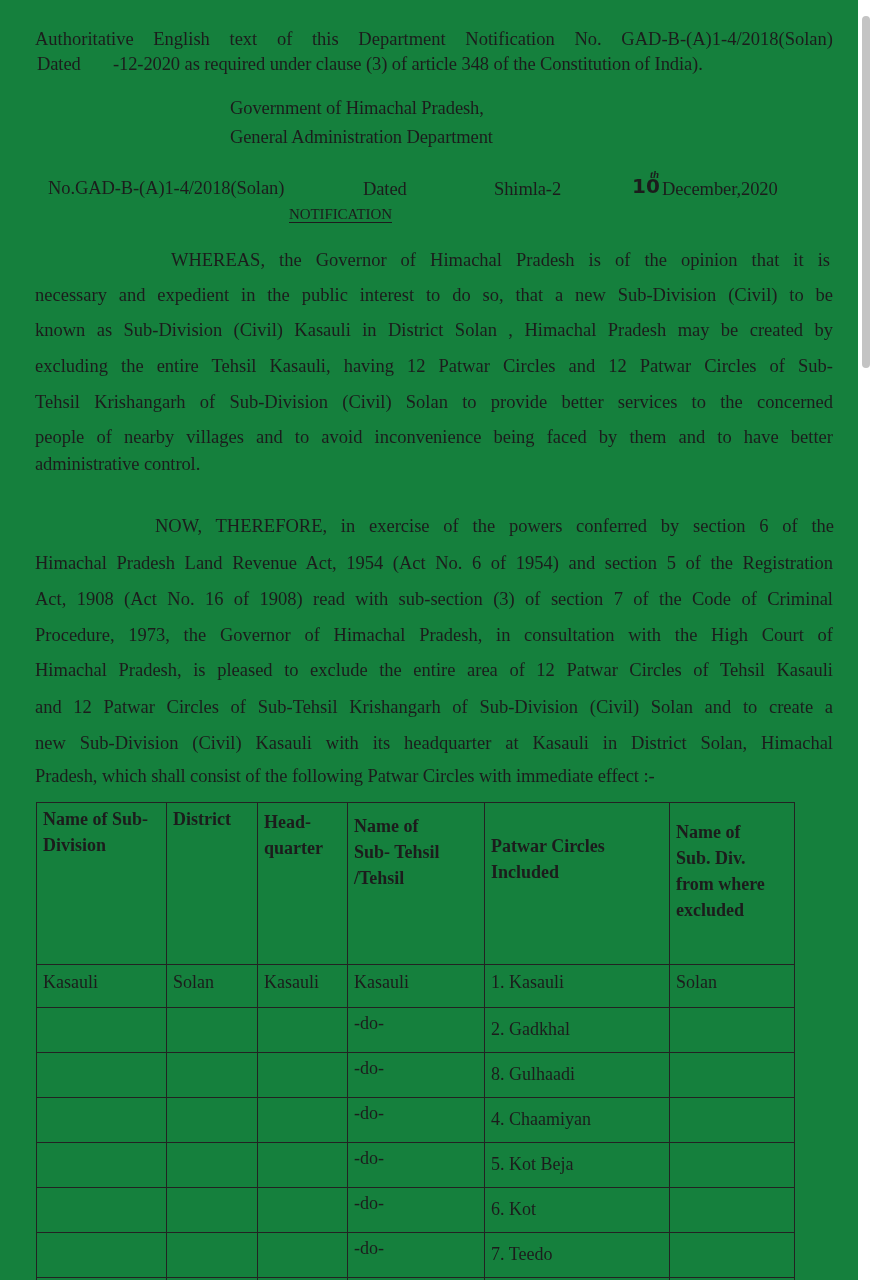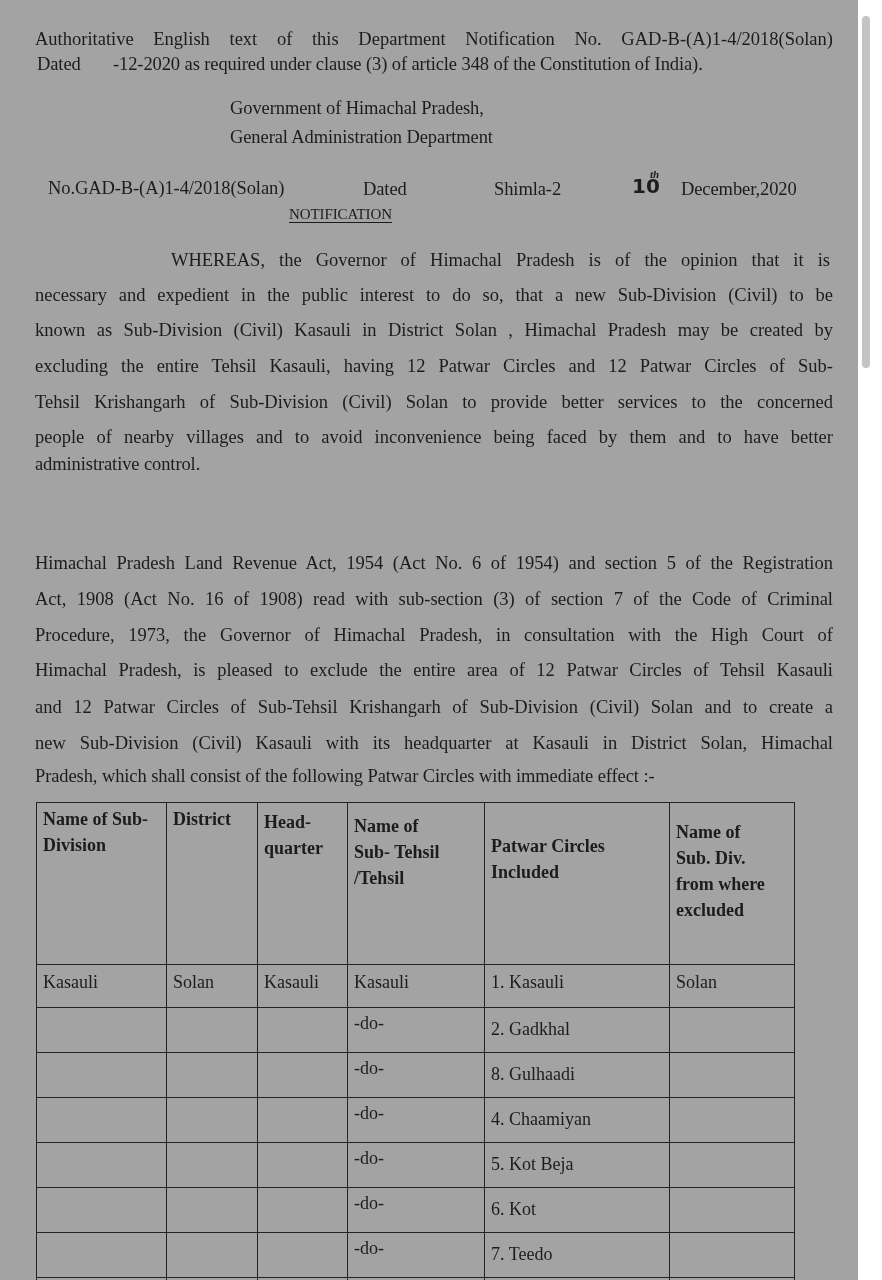--- a/index.html
+++ b/index.html
@@ -12,21 +12,21 @@
     height: 1280px;
     position: relative;
     overflow: hidden;
     font-family: "Liberation Serif", "DejaVu Serif", serif;
     color: #1c1c1c;
   }
   .page {
     position: absolute;
     left: 0; top: 0;
     width: 882px; height: 1280px;
-    background: #a3a3a3;
+    background: #15803d;
   }
   .scrollbar-track {
     position: absolute;
     left: 858px; top: 0;
     width: 24px; height: 1280px;
     background: #ffffff;
   }
   .scrollbar-thumb {
     position: absolute;
     left: 862px; top: 16px;
@@ -108,32 +108,33 @@
   <div class="line" style="left:113px; top:53px;">-12-2020 as required under clause (3) of article 348 of the Constitution of India).</div>
 
   <div class="line" style="left:230px; top:97px;">Government of  Himachal Pradesh,</div>
   <div class="line" style="left:230px; top:126px;">General Administration Department</div>
 
   <div class="line" style="left:48px; top:177px;">No.GAD-B-(A)1-4/2018(Solan)</div>
   <div class="line" style="left:363px; top:178px;">Dated</div>
   <div class="line" style="left:494px; top:178px;">Shimla-2</div>
   <div class="hand" style="left:632px; top:174px;">10</div>
   <div class="sup" style="left:650px; top:168px;">th</div>
-  <div class="line" style="left:662px; top:178px;margin-left:19px;">December,2020</div>
+  <div class="line" style="left:662px; top:178px;">December,2020</div>
 
   <div class="line underline" style="left:289px; top:203px; font-size:15px;">NOTIFICATION</div>
 
   <div class="justify" style="top:284px;">necessary and expedient in the public interest to do so, that a new Sub-Division (Civil) to be</div>
   <div class="justify" style="top:249px; left:171px; width:659px;">WHEREAS, the Governor of Himachal Pradesh is of the opinion that it is</div>
   <div class="justify" style="top:319px;">known as Sub-Division (Civil) Kasauli in District Solan , Himachal Pradesh may be created by</div>
   <div class="justify" style="top:355px;">excluding the entire Tehsil Kasauli, having 12 Patwar Circles and 12 Patwar Circles of Sub-</div>
   <div class="justify" style="top:426px;">people of nearby villages and to avoid inconvenience being faced by them and to have better</div>
   <div class="justify" style="top:391px;">Tehsil Krishangarh of Sub-Division (Civil) Solan to provide better services to the concerned</div>
   <div class="line" style="left:35px; top:453px;">administrative control.</div>
 
+  <div class="justify" style="top:515px; left:155px; width:679px;">NOW, THEREFORE, in exercise of the powers conferred by section 6 of the</div>
   <div class="justify" style="top:552px;">Himachal Pradesh Land Revenue Act, 1954 (Act No. 6 of 1954) and section 5 of the Registration</div>
   <div class="justify" style="top:588px;">Act, 1908 (Act No. 16 of 1908) read with sub-section (3) of section 7 of the Code of Criminal</div>
   <div class="justify" style="top:624px;">Procedure, 1973, the Governor of Himachal Pradesh, in consultation with the High Court of</div>
   <div class="justify" style="top:659px;">Himachal Pradesh, is pleased to exclude the entire area of 12 Patwar Circles of Tehsil Kasauli</div>
   <div class="justify" style="top:696px;">and 12 Patwar Circles of Sub-Tehsil Krishangarh of Sub-Division (Civil) Solan and  to create a</div>
   <div class="justify" style="top:732px;">new Sub-Division (Civil) Kasauli with its headquarter at Kasauli in District Solan, Himachal</div>
   <div class="line" style="left:35px; top:765px;">Pradesh, which shall consist of the following Patwar Circles with immediate   effect :-</div>
 
   <table class="tbl">
     <thead>

